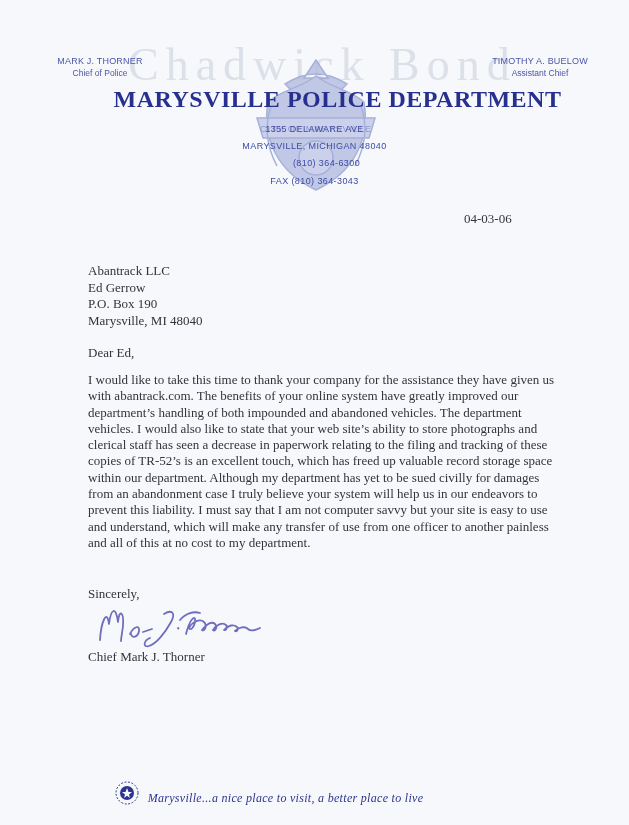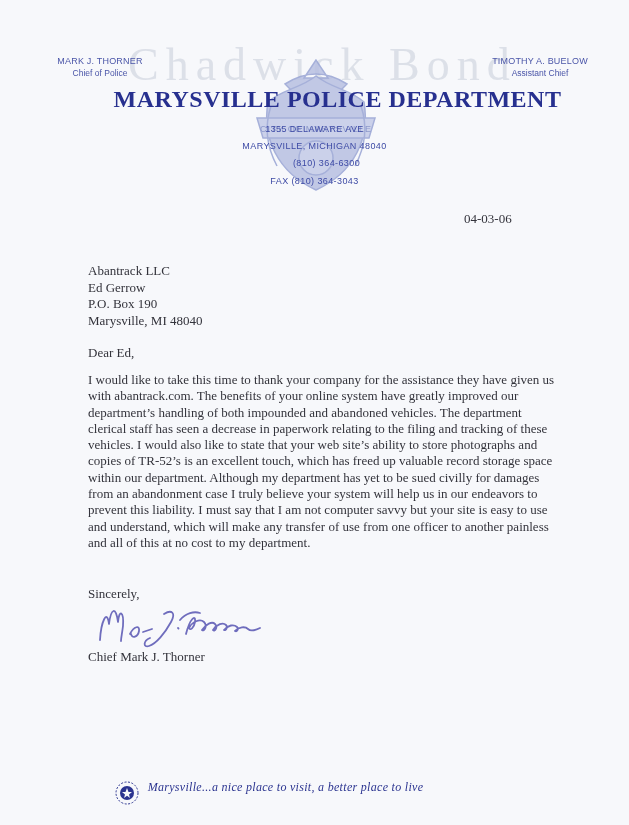--- a/index.html
+++ b/index.html
@@ -54,21 +54,21 @@
   .salutation { position:absolute; left:88px; top:345px; font-size:13px; }
 
   .body-text { position:absolute; left:88px; top:372px; width:480px;
     font-size:13px; line-height:16.3px; }
 
   .closing { position:absolute; left:88px; top:586px; font-size:13px;text-align:right; }
   .signature { position:absolute; left:92px; top:598px; width:180px; height:52px; }
   .signer { position:absolute; left:88px; top:649px; font-size:13px;text-align:right; }
 
   .footer { position:absolute; left:0; top:780px; width:537px;
-    display:flex; align-items:flex-start; justify-content:center; gap:8px; }
+    display:flex; align-items:flex-end; justify-content:center; gap:8px; }
   .footer-slogan {
     font-family:"Liberation Serif",serif; font-style:italic;
     font-size:12px; color:#2b3490; letter-spacing:0.3px;
   }
 </style>
 </head>
 <body>
 
 <div class="page">
 
@@ -109,22 +109,22 @@
     <div>P.O. Box 190</div>
     <div>Marysville, MI 48040</div>
   </div>
 
   <div class="salutation">Dear Ed,</div>
 
   <div class="body-text">
     <div>I would like to take this time to thank your company for the assistance they have given us</div>
     <div>with abantrack.com.  The benefits of your online system have greatly improved our</div>
     <div>department’s handling of both impounded and abandoned vehicles.  The department</div>
+    <div>vehicles. I would also like to state that your web site’s ability to store photographs and</div>
     <div>clerical staff has seen a decrease in paperwork relating to the filing and tracking of these</div>
-    <div>vehicles. I would also like to state that your web site’s ability to store photographs and</div>
     <div>copies of TR-52’s is an excellent touch, which has freed up valuable record storage space</div>
     <div>within our department.  Although my department has yet to be sued civilly for damages</div>
     <div>from an abandonment case I truly believe your system will help us in our endeavors to</div>
     <div>prevent this liability. I must say that I am not computer savvy but your site is easy to use</div>
     <div>and understand, which will make any transfer of use from one officer to another painless</div>
     <div>and all of this at no cost to my department.</div>
   </div>
 
   <div class="closing">Sincerely,</div>
 

